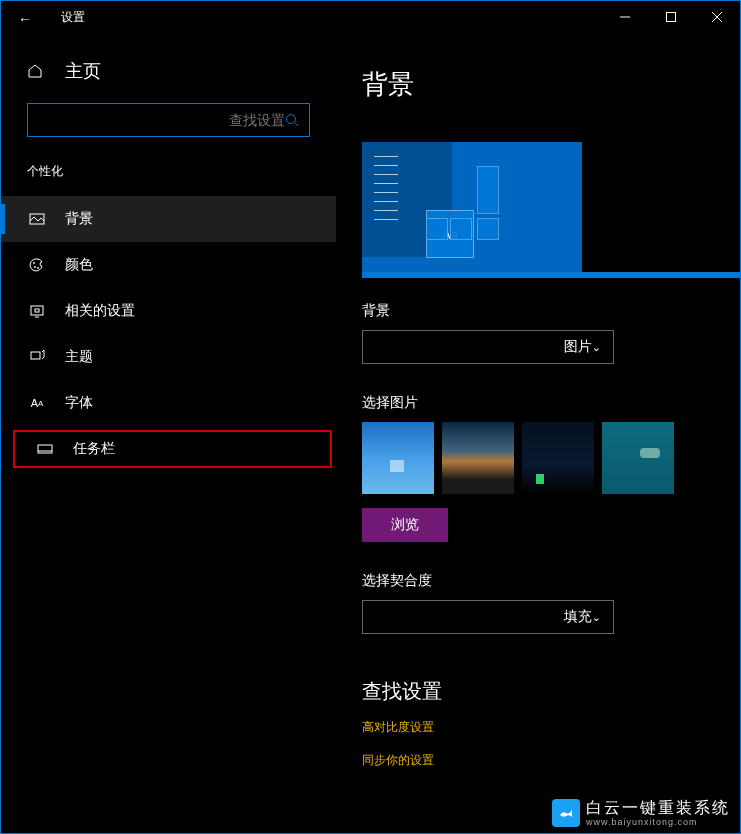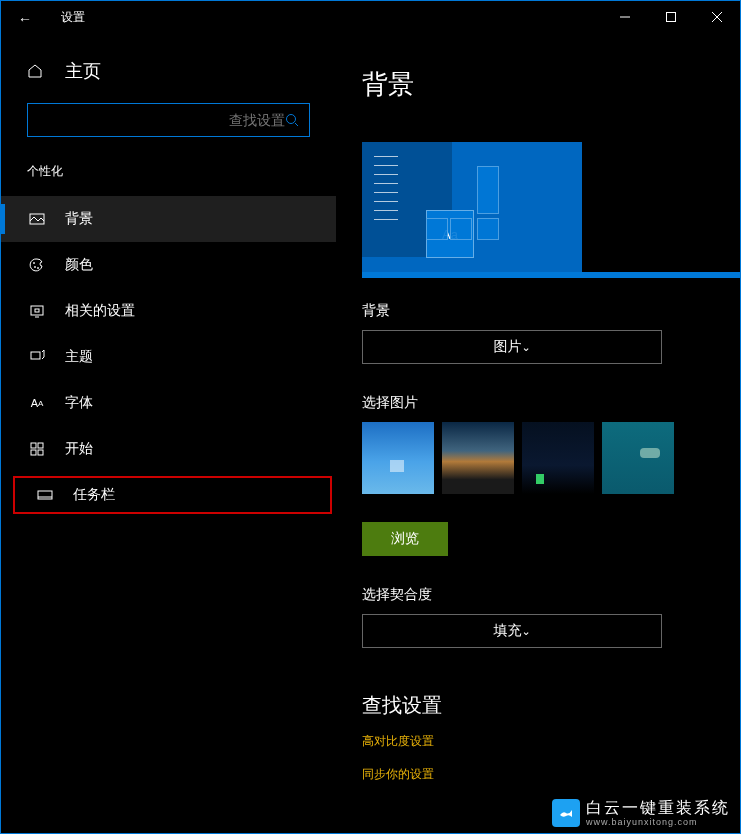--- a/index.html
+++ b/index.html
@@ -36,34 +36,34 @@
 .preview { width: 220px; height: 130px; background: #0067c0; position: relative; margin-bottom: 6px; }
 .preview .win { position: absolute; left: 0; top: 0; width: 90px; height: 115px; background: rgba(0,0,0,0.22); }
 .preview .lines { position: absolute; left: 12px; top: 14px; width: 24px; }
 .preview .lines div { height: 1px; background: rgba(255,255,255,0.7); margin-bottom: 8px; }
 .preview .tile { position: absolute; left: 64px; top: 24px; width: 48px; height: 48px; background: #0078d7; display: flex; align-items: center; justify-content: center; font-size: 13px; color: #fff; border: 1px solid rgba(255,255,255,0.4); margin-top: 44px; }
 .preview .tile-small { position: absolute; background: rgba(0,120,215,0.9); border: 1px solid rgba(255,255,255,0.3); }
 .preview .taskbar { position: absolute; left: 0; right: -160px; bottom: -6px; height: 6px; background: #0078d7; width: 380px; }
 
 .field-label { font-size: 14px; margin: 30px 0 10px 0; }
 
-.dropdown { width: 300px; height: 34px; border: 1px solid #666; display: flex; align-items: center; padding: 0 12px; font-size: 14px; justify-content: center; }
+.dropdown { width: 252px; height: 34px; border: 1px solid #666; display: flex; align-items: center; padding: 0 12px; font-size: 14px; justify-content: flex-end; }
 .dropdown .chev { font-size: 11px; }
 
 .thumbs { display: flex; gap: 8px; margin-top: 4px; }
 .thumb { width: 72px; height: 72px; background: #3aa0e8; position: relative; }
 .thumb.t1 { background: linear-gradient(to bottom, #1d6fc4 0%, #4aa3e8 55%, #6ab9ea 100%); }
 .thumb.t1::after { content:""; position:absolute; left:28px; bottom:22px; width:14px; height:12px; background: rgba(255,255,255,0.5); }
 .thumb.t2 { background: linear-gradient(to bottom, #0a2744 0%, #40647e 40%, #b17a3a 55%, #1a1a1a 80%); }
 .thumb.t3 { background: linear-gradient(to bottom, #051020 0%, #0a1830 60%, #000 100%); }
 .thumb.t3::after { content:""; position:absolute; left:14px; bottom:10px; width:8px; height:10px; background: #3c6; }
 .thumb.t4 { background: linear-gradient(to bottom, #0d6b7d 0%, #0a5a6d 100%); }
 .thumb.t4::after { content:""; position:absolute; left:38px; top:26px; width:20px; height:10px; background: rgba(180,220,200,0.6); border-radius:4px; }
 
-.browse { margin-top: 28px; width: 86px; height: 34px; background: #4d7c0f; display: flex; align-items: center; justify-content: center; font-size: 14px; }
+.browse { margin-top: 14px; width: 86px; height: 34px; background: #701a75; display: flex; align-items: center; justify-content: center; font-size: 14px; }
 
 .related-title { font-size: 20px; font-weight: 300; margin: 44px 0 14px 0; }
 .link { color: #eab308; font-size: 12px; margin-bottom: 16px; }
 
 .watermark { position: absolute; right: 10px; bottom: 6px; display: flex; align-items: center; gap: 6px; font-size: 16px; color: #fff; letter-spacing: 2px; }
 .watermark .badge { width: 28px; height: 28px; background: #1da1f2; display: flex; align-items: center; justify-content: center; border-radius: 4px; }
 .watermark .small { font-size: 9px; letter-spacing: 1px; display: block; color: #aaa; margin-top: -2px; }
 
 svg { display: block; }
 </style>
@@ -157,31 +157,20 @@
             </svg>
         </span>
         <span>主题</span>
       </div>
 
       <div class="nav-item">
         <span class="icon" style="font-size:11px;color:#fff;">A<span style="font-size:8px;">A</span></span>
         <span>字体</span>
       </div>
 
-      <div class="nav-item">
-        <span class="icon">
-          <svg width="14" height="14" viewBox="0 0 14 14" fill="none" stroke="#fff" stroke-width="1">
-              <rect x="1" y="1" width="5" height="5"></rect>
-              <rect x="8" y="1" width="5" height="5"></rect>
-              <rect x="1" y="8" width="5" height="5"></rect>
-              <rect x="8" y="8" width="5" height="5"></rect>
-            </svg>
-        </span>
-        <span>开始</span>
-      </div>
 
       <div class="nav-item highlight">
         <span class="icon">
           <svg width="16" height="16" viewBox="0 0 16 16" fill="none" stroke="#fff" stroke-width="1">
               <rect x="1" y="4" width="14" height="8"></rect>
               <line x1="1" y1="10" x2="15" y2="10"></line>
             </svg>
         </span>
         <span>任务栏</span>
       </div>

